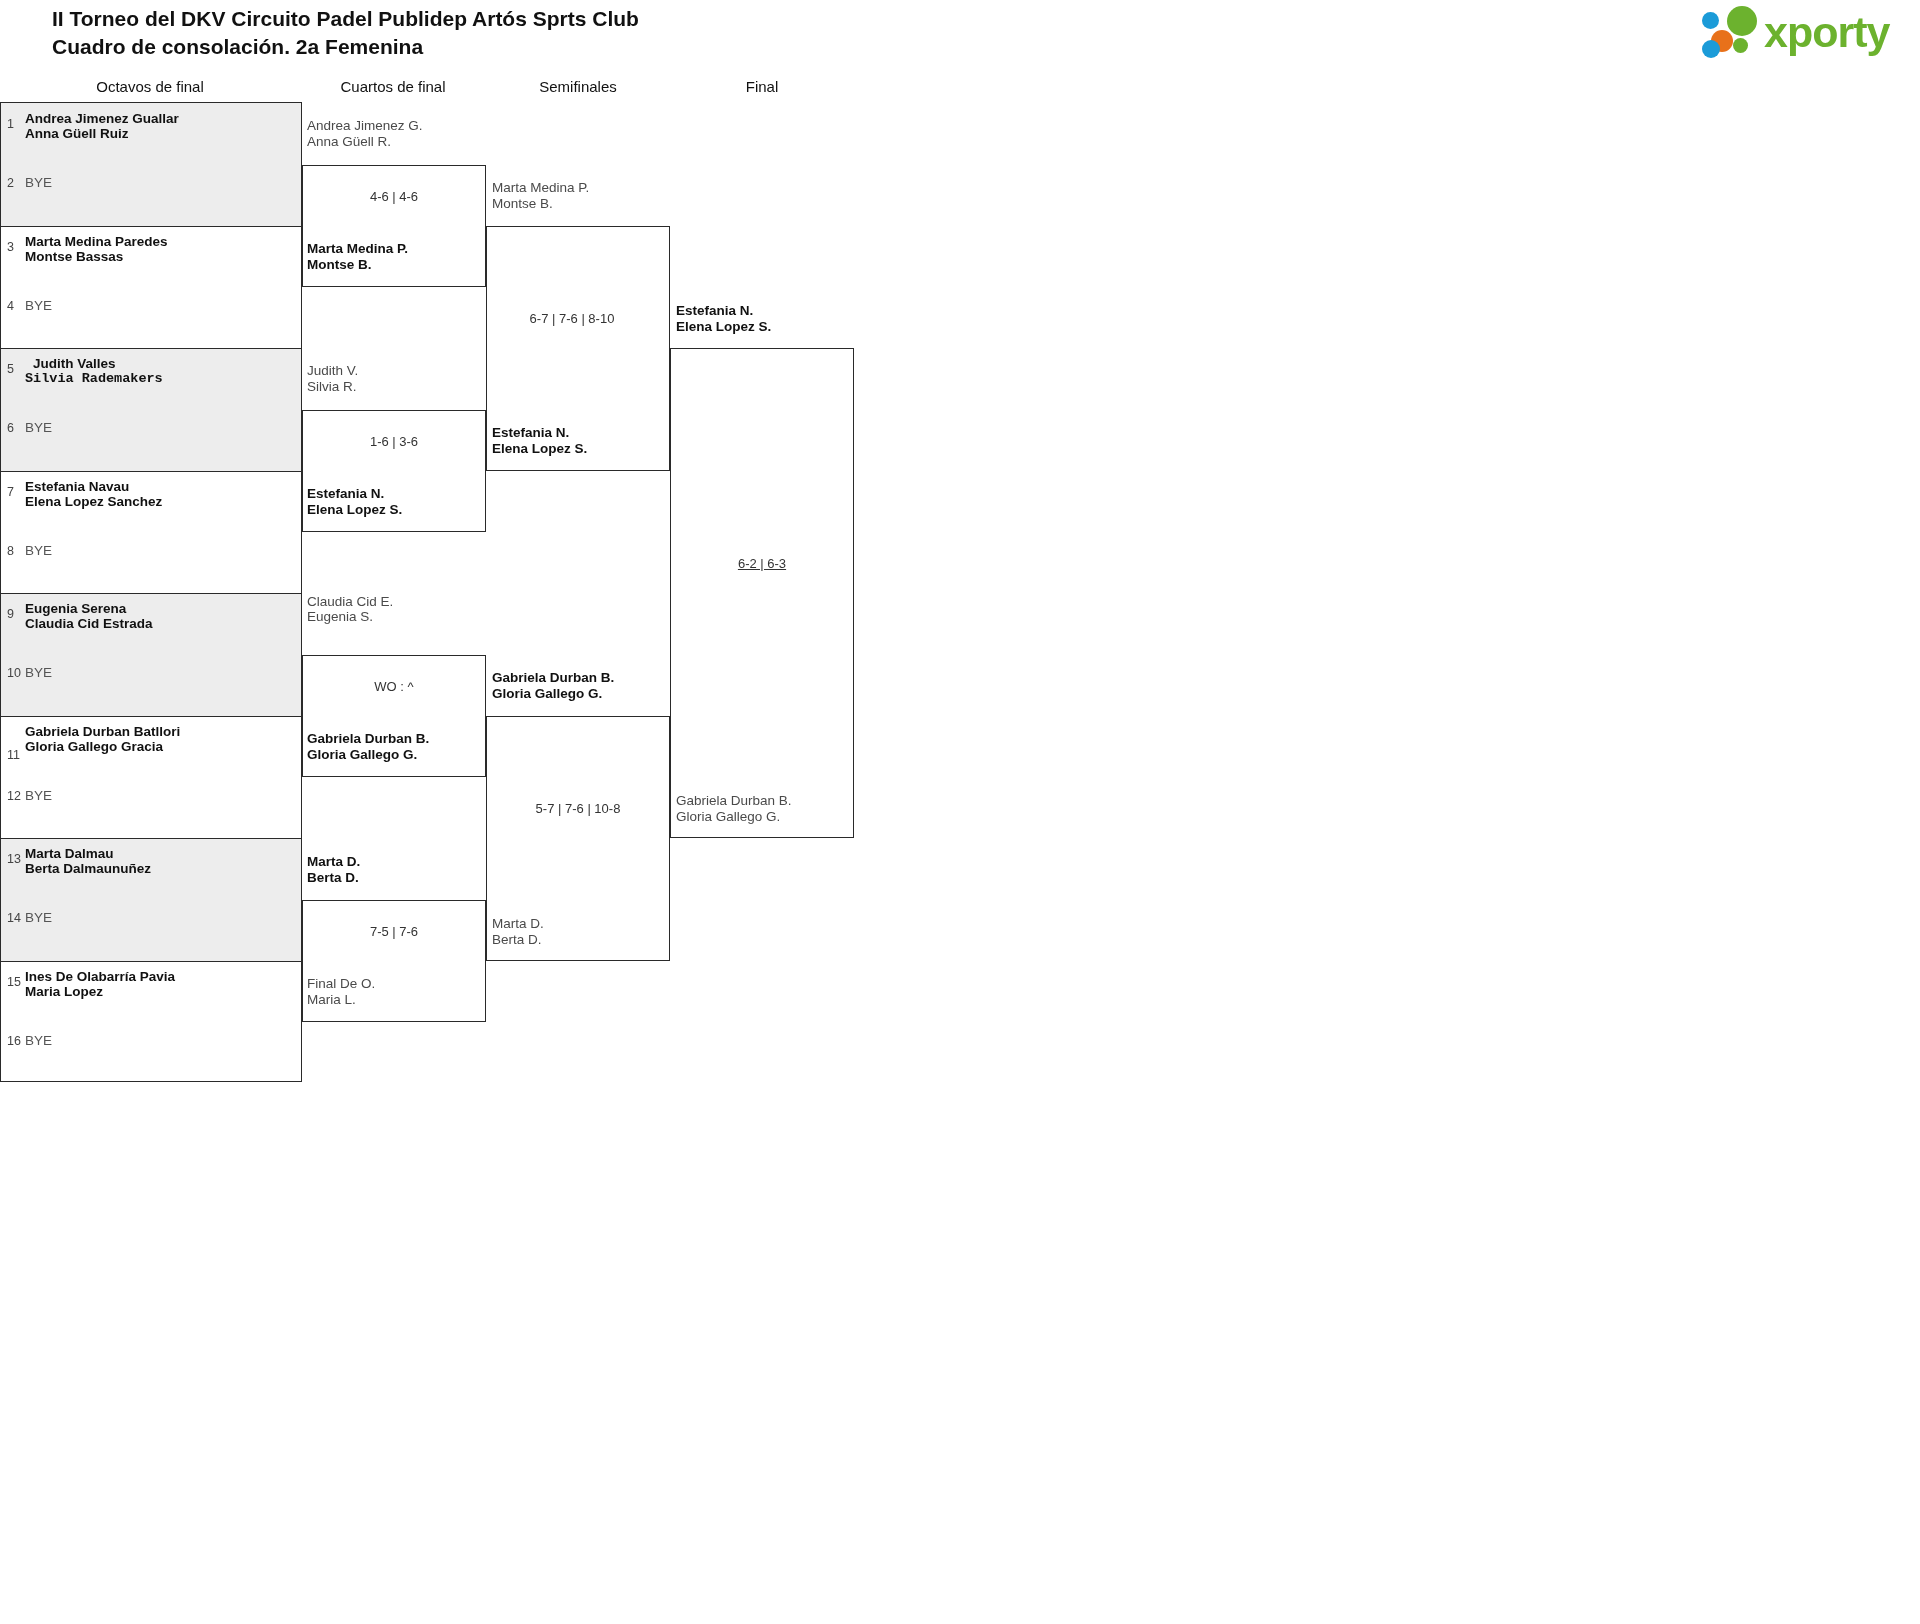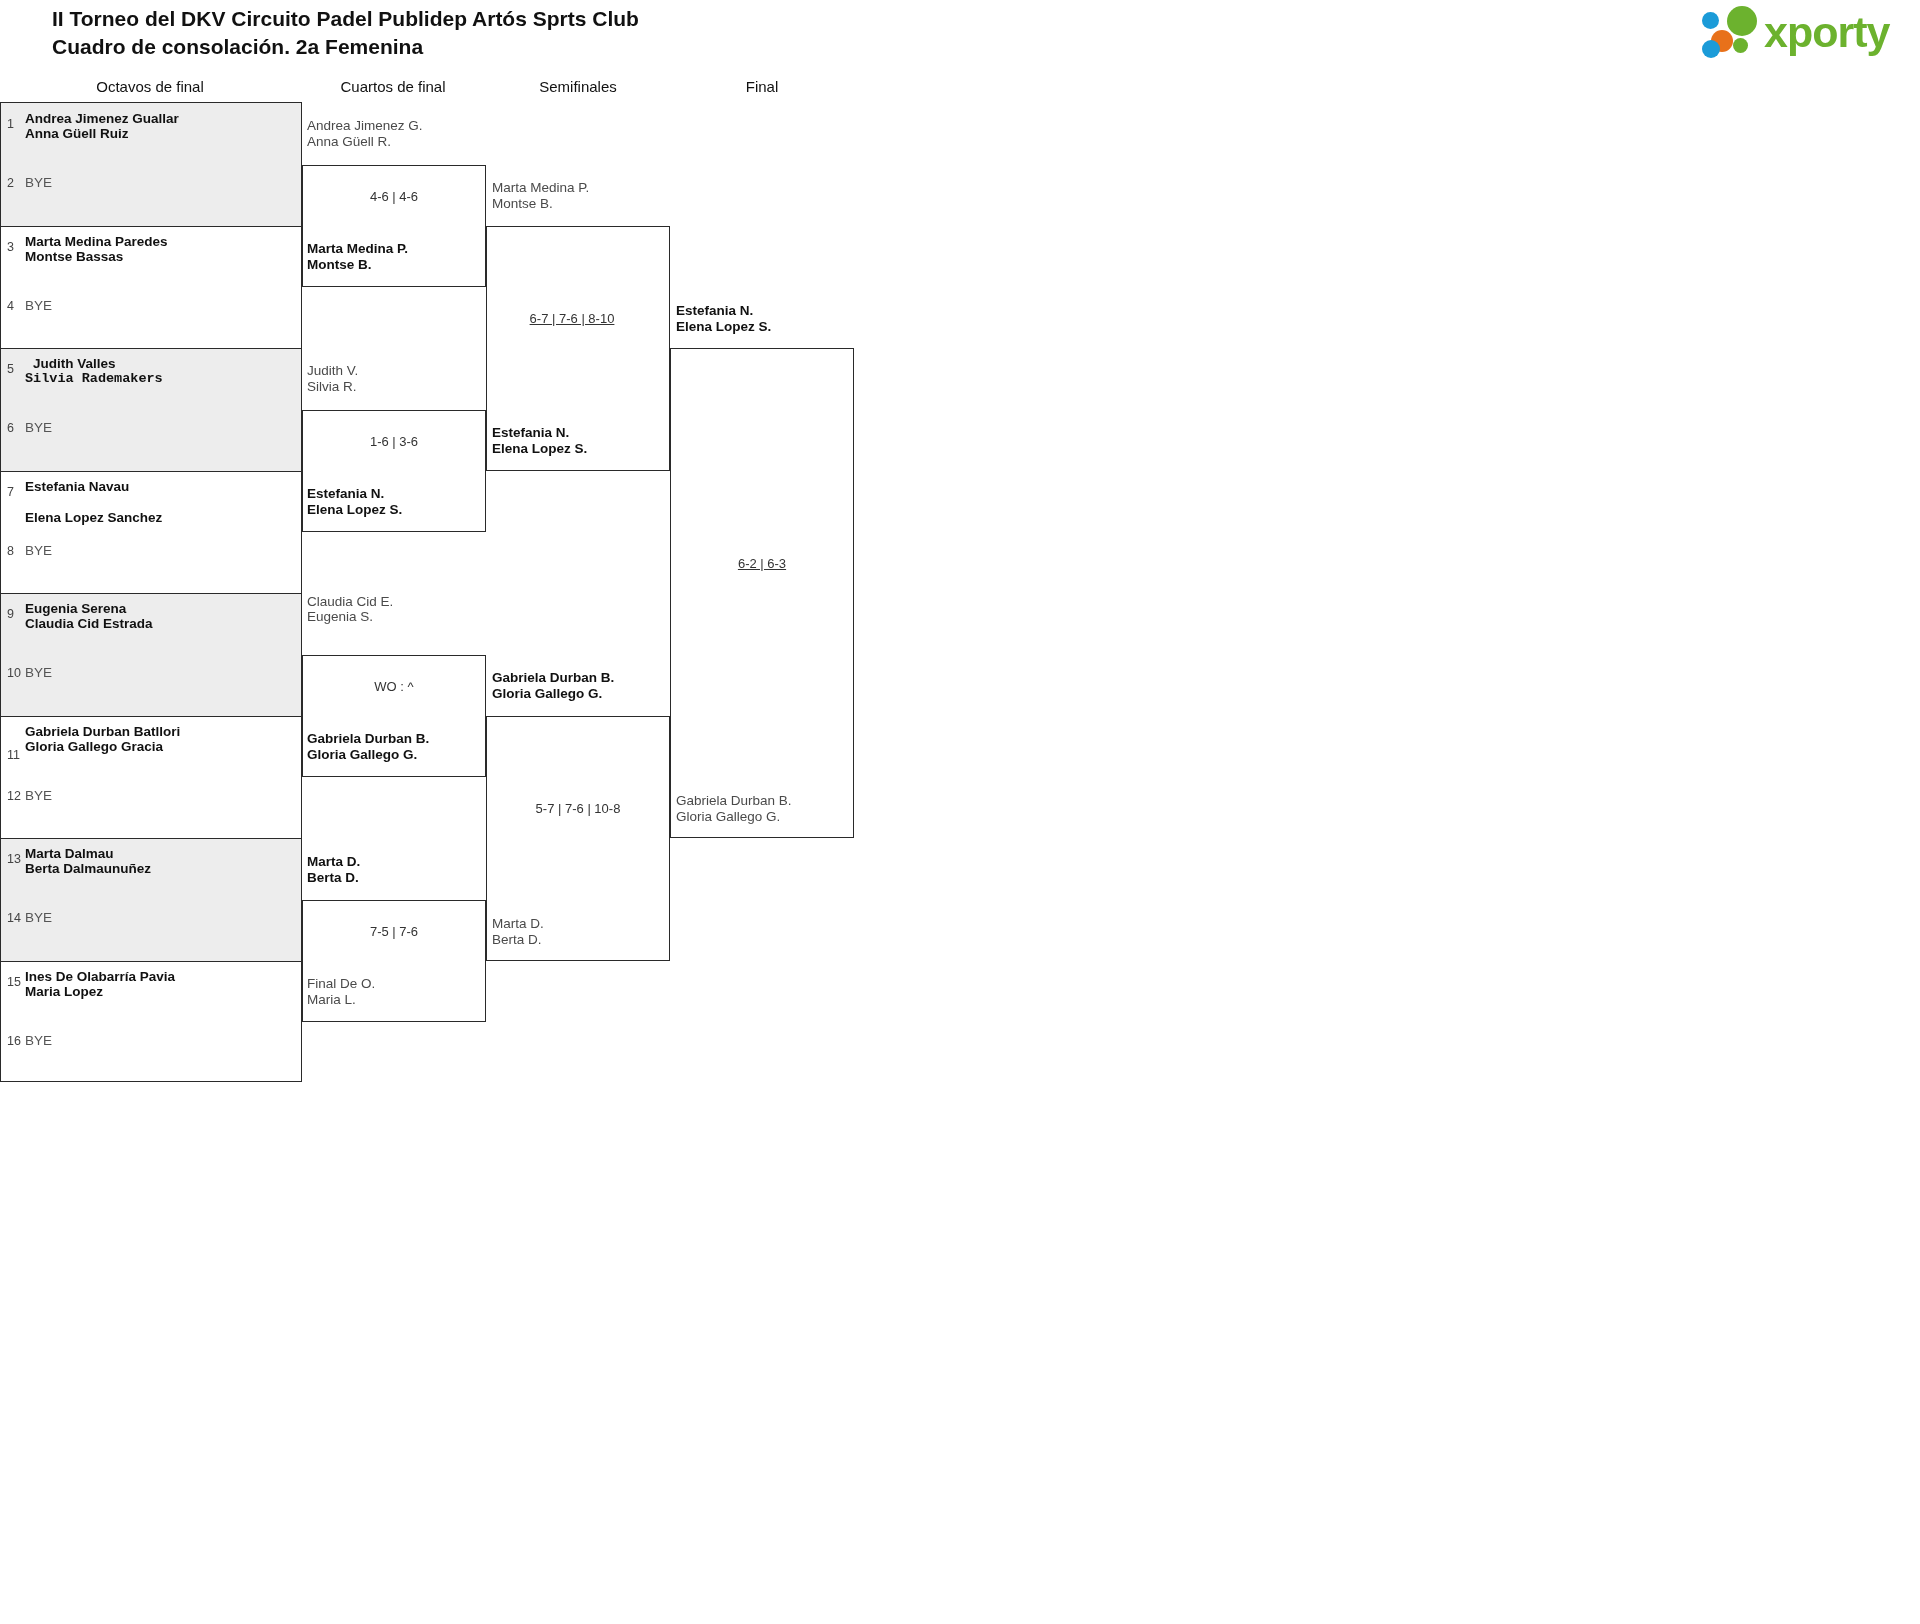--- a/index.html
+++ b/index.html
@@ -103,21 +103,21 @@
         <span class="r1-names" style="top: 8px; margin-left: 8px;">Judith Valles</span>
         <span class="r1-names" style="top: 23px; font-family: Liberation Mono, monospace;">Silvia Rademakers</span>
       </div>
       <div class="r1-slot" style="top: 306.25px;">
         <span class="seed" style="top: 12px;">6</span>
         <span class="r1-bye" style="top: 11px;">BYE</span>
       </div>
       <div class="r1-slot" style="top: 367.5px;">
         <span class="seed" style="top: 14px;">7</span>
         <span class="r1-names" style="top: 8px;">Estefania Navau</span>
-        <span class="r1-names" style="top: 39px;">Elena Lopez Sanchez</span>
+        <span class="r1-names" style="top: 23px;">Elena Lopez Sanchez</span>
       </div>
       <div class="r1-slot" style="top: 428.75px;">
         <span class="seed" style="top: 12px;">8</span>
         <span class="r1-bye" style="top: 11px;">BYE</span>
       </div>
       <div class="r1-slot" style="top: 490px;">
         <span class="seed" style="top: 14px;">9</span>
         <span class="r1-names" style="top: 8px;">Eugenia Serena</span>
         <span class="r1-names" style="top: 23px;">Claudia Cid Estrada</span>
       </div>
@@ -178,21 +178,21 @@
   <div class="bracket-box" style="left:302px; top:900px; width:184px; height:122px;"></div>
   <div class="entrant win" style="left:307px; top:854px;">Marta D.</div>
   <div class="entrant win" style="left:307px; top:870px;">Berta D.</div>
   <div class="score" style="left:302px; top:924px; width:184px;">7-5 | 7-6</div>
   <div class="entrant lose" style="left:307px; top:976px;">Final De O.</div>
   <div class="entrant lose" style="left:307px; top:992px;">Maria L.</div>
 
   <div class="bracket-box" style="left:486px; top:226px; width:184px; height:245px;"></div>
   <div class="entrant lose" style="left:492px; top:180px;">Marta Medina P.</div>
   <div class="entrant lose" style="left:492px; top:196px;">Montse B.</div>
-  <div class="score" style="left:486px; top:311px; width:172px;text-decoration:underline;">6-7 | 7-6 | 8-10</div>
+  <div class="score" style="left:486px; top:311px; width:172px;">6-7 | 7-6 | 8-10</div>
   <div class="entrant win" style="left:492px; top:425px;">Estefania N.</div>
   <div class="entrant win" style="left:492px; top:441px;">Elena Lopez S.</div>
 
   <div class="bracket-box" style="left:486px; top:716px; width:184px; height:245px;"></div>
   <div class="entrant win" style="left:492px; top:670px;">Gabriela Durban B.</div>
   <div class="entrant win" style="left:492px; top:686px;">Gloria Gallego G.</div>
   <div class="score" style="left:486px; top:801px; width:184px;">5-7 | 7-6 | 10-8</div>
   <div class="entrant lose" style="left:492px; top:916px;">Marta D.</div>
   <div class="entrant lose" style="left:492px; top:932px;">Berta D.</div>
 

